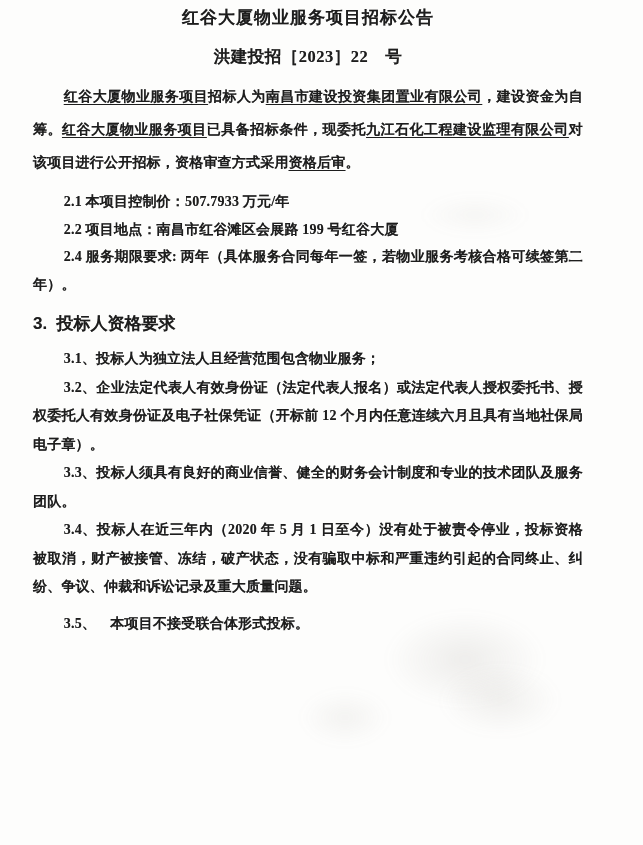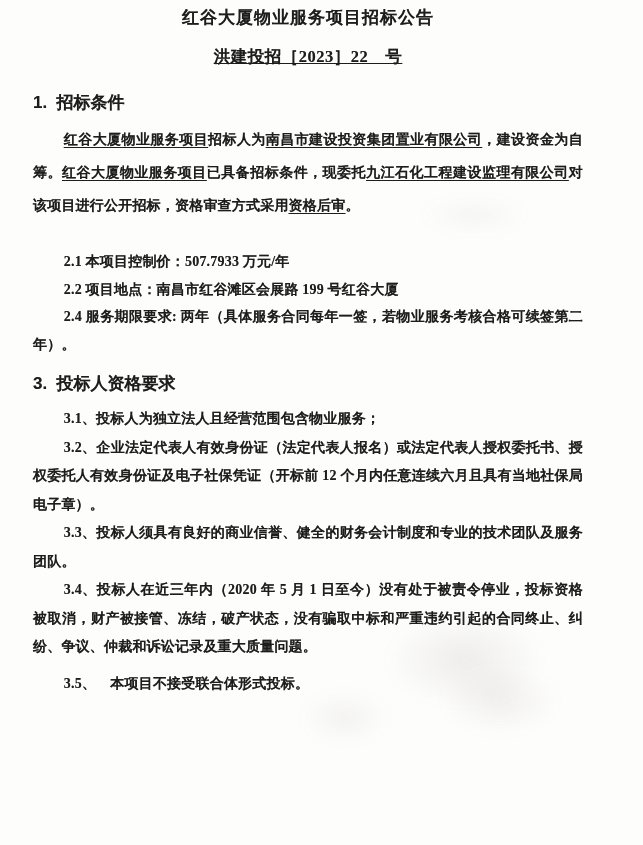--- a/index.html
+++ b/index.html
@@ -20,38 +20,38 @@
   }
   .title {
     font-family: "Liberation Sans", sans-serif;
     font-size: 17px; font-weight: 700;
     text-align: center; line-height: 24px;
     letter-spacing: 1px; margin: 0;
   }
   .docno {
     font-size: 16.5px; font-weight: 700;
     text-align: center; line-height: 24px;
-    margin-top: 15px; letter-spacing: 0.5px; text-decoration: underline;
+    margin-top: 15px; letter-spacing: 0.5px;
   }
   .hd {
     font-family: "Liberation Sans", sans-serif;
     font-weight: 700; font-size: 17px; line-height: 19px;
     margin: 0; white-space: pre;
   }
   .hd1 { margin-top: 24px; }
   .hd2 { margin-top: 13px; }
   .hd3 { margin-top: 16px; }
   .p {
     font-size: 14px; margin: 0;
     text-align: justify; text-indent: 2.2em;
     letter-spacing: 0.2px;
     font-weight: bold;
   }
   .p1 { margin-top: 11px; line-height: 33px; }
-  .items2 { margin-top: 26px; }
+  .items2 { margin-top: 9px; }
   .items2 .p { line-height: 27.5px; }
   .items3 { margin-top: 12px; }
   .items3 .p { line-height: 28.5px; }
   .p-35 { margin-top: 8px; }
   .u {
     text-decoration: underline;
     text-underline-offset: 3px;
     text-decoration-thickness: 1px;
   }
   .artifact {
@@ -73,21 +73,20 @@
 <div class="page">
 
   <div class="artifact a1"></div>
   <div class="artifact a2"></div>
   <div class="artifact a3"></div>
   <div class="artifact a4"></div>
 
   <h1 class="title">红谷大厦物业服务项目招标公告</h1>
   <div class="docno">洪建投招［2023］22　号</div>
 
-  <h2 class="hd hd1">1.  招标条件</h2>
   <p class="p p1">
     <span class="u">红谷大厦物业服务项目</span><span>招标人为</span><span class="u">南昌市建设投资集团置业有限公司</span><span>，建设资金为自筹。</span><span class="u">红谷大厦物业服务项目</span><span>已具备招标条件，现委托</span><span class="u">九江石化工程建设监理有限公司</span><span>对该项目进行公开招标，资格审查方式采用</span><span class="u">资格后审</span><span>。</span>
   </p>
 
   <div class="items2">
     <p class="p">2.1 本项目控制价：507.7933 万元/年</p>
     <p class="p">2.2 项目地点：南昌市红谷滩区会展路 199 号红谷大厦</p>
     <p class="p">2.4 服务期限要求: 两年（具体服务合同每年一签，若物业服务考核合格可续签第二年）。</p>
   </div>
 

